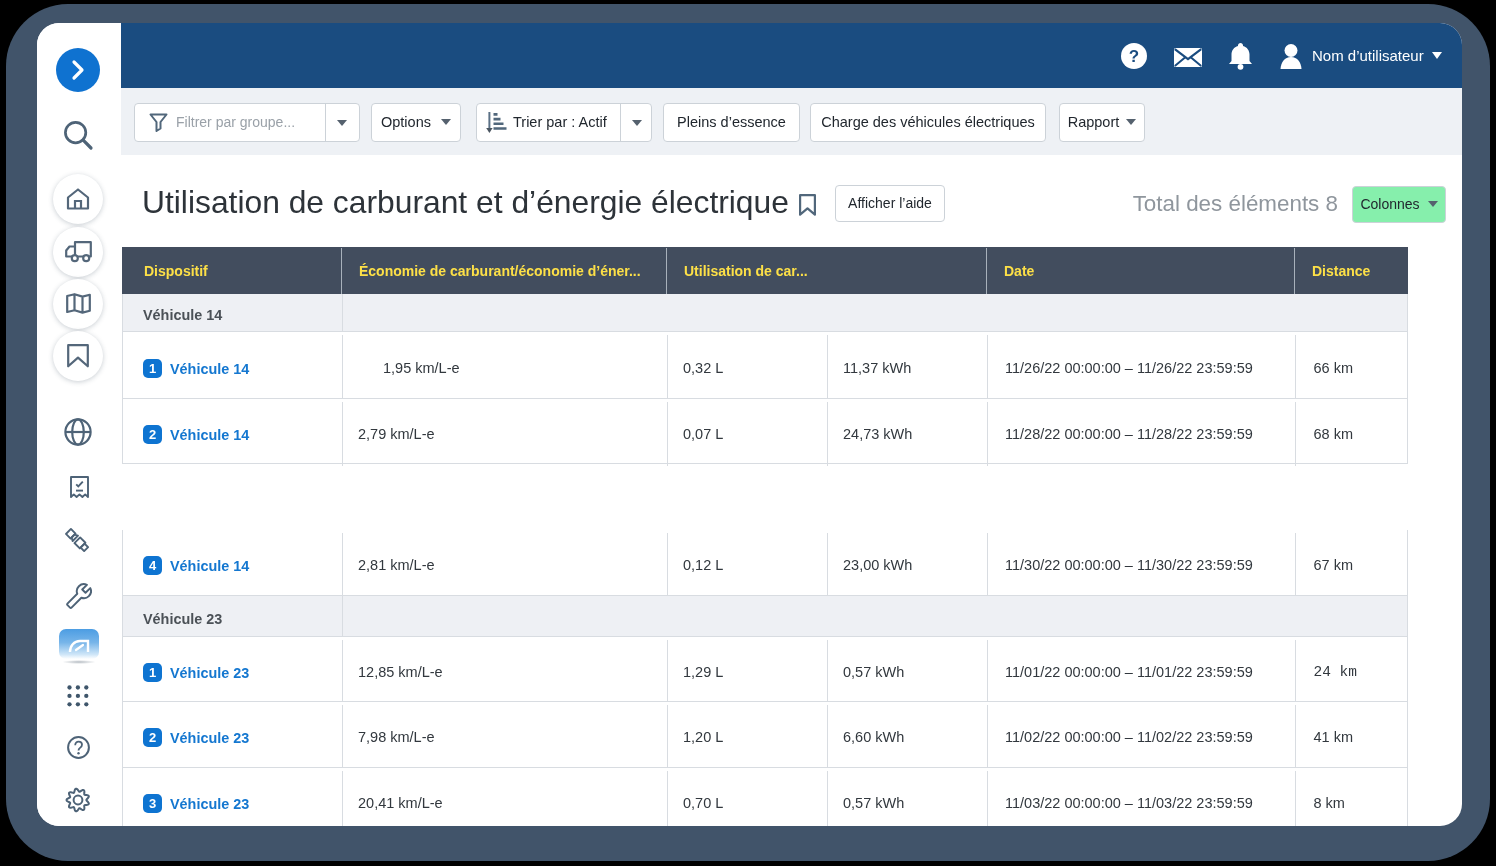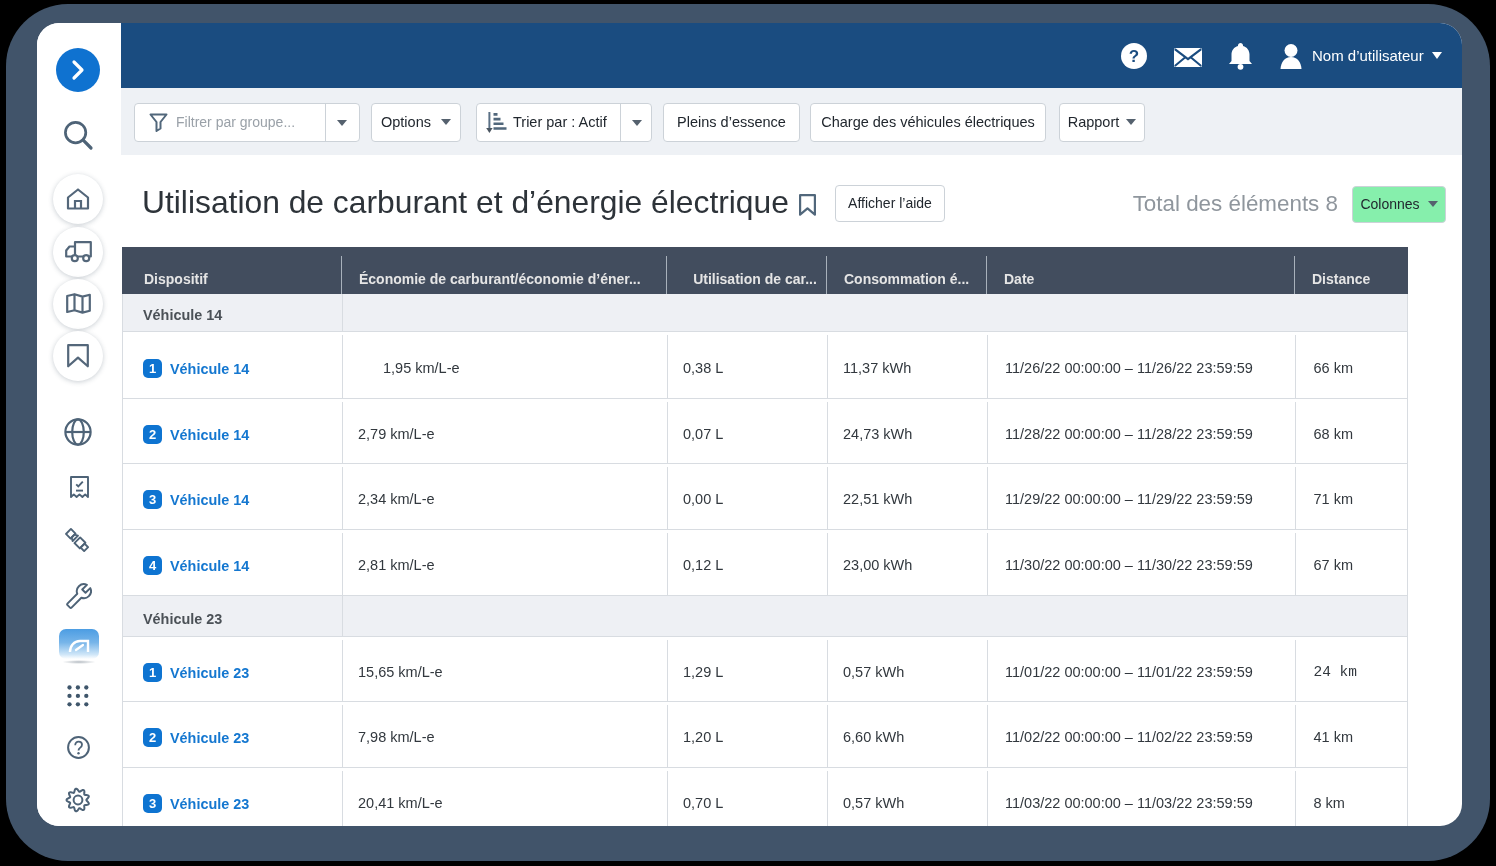--- a/index.html
+++ b/index.html
@@ -15,21 +15,21 @@
 .btn { position:absolute; top:14.5px; height:39px; background:#fff; border:1px solid #ccd2d8; border-radius:4px; font-size:14.5px; color:#21272e; line-height:37px; text-align:center; }
 .caret { display:inline-block; width:0; height:0; border-left:5.5px solid transparent; border-right:5.5px solid transparent; border-top:6.5px solid #55616e; vertical-align:middle; margin-left:10px; margin-top:-2px; }
 
 .titlebar { position:absolute; left:84px; top:132px; width:1341px; height:92px; background:#fff; }
 .title { position:absolute; left:21px; top:30px; font-size:31.8px; color:#2d3339; line-height:34px; }
 .help-btn { position:absolute; left:714px; top:30px; width:110px; height:37px; background:#fff; border:1px solid #ccd2d8; border-radius:4px; font-size:14px; color:#21272e; line-height:35px; text-align:center; }
 .total { position:absolute; left:967px; top:30px; width:250px; font-size:22.4px; color:#8f969d; text-align:right; line-height:37px; white-space:nowrap; }
 .col-btn { position:absolute; left:1231px; top:31px; width:94px; height:37px; background:#86efac; border:1px solid #ccd2d8; border-radius:4px; font-size:14px; color:#21272e; line-height:35px; text-align:center; }
 
 .thead { position:absolute; left:85px; top:224px; width:1286px; height:47px; background:#424d5e; }
-.th { position:absolute; top:9px; height:47px; line-height:47px; color:#e5e5e5; font-size:14px; font-weight:bold; padding-left:17px; border-left:1px solid #a8b1bb; overflow:hidden; white-space:nowrap; }
+.th { position:absolute; top:1px; height:47px; line-height:47px; color:#fde047; font-size:14px; font-weight:bold; padding-left:17px; border-left:1px solid #a8b1bb; overflow:hidden; white-space:nowrap; }
 .row { position:absolute; left:85px; width:1286px; background:#fff; border-bottom:1px solid #d8dce1; border-left:1px solid #d8dce1; border-right:1px solid #d8dce1; }
 .grow { background:#eef0f4; }
 .cell { position:absolute; top:2.5px; height:100%; font-size:14.5px; color:#32383e; padding-left:15px; border-left:1px solid #d8dce1; white-space:nowrap; overflow:hidden; }
 .c1 { left:0; width:220px; border-left:none; padding-left:20px; }
 .c2 { left:219px; width:325px; }
 .c3 { left:544px; width:160px; }
 .c4 { left:704px; width:160px; }
 .c5 { left:864px; width:308px; padding-left:17px; }
 .c6 { left:1172px; width:114px; padding-left:17.5px; }
 .badge { display:inline-block; width:19px; height:19px; background:#0e74d1; border-radius:5px; color:#fff; font-size:13px; font-weight:bold; line-height:19px; text-align:center; vertical-align:middle; margin-right:8px; }
@@ -99,69 +99,60 @@
         <path d="M1.1 1.1 L15.9 1.1 L15.9 20.7 L8.5 14.4 L1.1 20.7 Z" fill="none" stroke="#51677b" stroke-width="2.2" stroke-linejoin="round"></path>
       </svg>
     <div class="help-btn">Afficher l’aide</div>
     <div class="total">Total des éléments 8</div>
     <div class="col-btn">Colonnes<span class="caret" style="margin-left:8px;"></span></div>
   </div>
 
   <div class="thead">
     <div class="th" style="left:0;width:220px;border-left:none;padding-left:22px;">Dispositif</div>
     <div class="th" style="left:219px;width:382px;">Économie de carburant/économie d’éner...</div>
-    <div class="th" style="left:544px;width:160px;text-align:center;">Utilisation de car...</div>
-    <div class="th" style="left:704px;width:160px;">Consommation é...</div>
+    <div class="th" style="left:544px;width:160px;">Utilisation de car...</div>
     <div class="th" style="left:864px;width:308px;">Date</div>
     <div class="th" style="left:1172px;width:114px;">Distance</div>
   </div>
 
   <div class="row grow" style="top:271px;height:38px;">
     <div class="cell c1 glabel" style="line-height:37px;">Véhicule 14</div>
     <div style="position:absolute;left:219px;top:0;width:1px;height:37px;background:#d8dce1;"></div>
   </div>
   <div class="row" style="top:309px;height:67px;">
     <div class="cell c1" style="line-height:66px;"><span class="badge">1</span><span class="vlink">Véhicule 14</span></div>
     <div class="cell c2" style="line-height:66px;padding-left:40px;">1,95 km/L-e</div>
-    <div class="cell c3" style="line-height:66px;">0,38 L</div>
+    <div class="cell c3" style="line-height:66px;">0,32 L</div>
     <div class="cell c4" style="line-height:66px;">11,37 kWh</div>
     <div class="cell c5" style="line-height:66px;">11/26/22 00:00:00 – 11/26/22 23:59:59</div>
     <div class="cell c6" style="line-height:66px;">66 km</div>
   </div>
   <div class="row" style="top:376px;height:65px;">
     <div class="cell c1" style="line-height:64px;"><span class="badge">2</span><span class="vlink">Véhicule 14</span></div>
     <div class="cell c2" style="line-height:64px;">2,79 km/L-e</div>
     <div class="cell c3" style="line-height:64px;">0,07 L</div>
     <div class="cell c4" style="line-height:64px;">24,73 kWh</div>
     <div class="cell c5" style="line-height:64px;">11/28/22 00:00:00 – 11/28/22 23:59:59</div>
     <div class="cell c6" style="line-height:64px;">68 km</div>
   </div>
-  <div class="row" style="top:441px;height:66px;">
-    <div class="cell c1" style="line-height:65px;"><span class="badge">3</span><span class="vlink">Véhicule 14</span></div>
-    <div class="cell c2" style="line-height:65px;">2,34 km/L-e</div>
-    <div class="cell c3" style="line-height:65px;">0,00 L</div>
-    <div class="cell c4" style="line-height:65px;">22,51 kWh</div>
-    <div class="cell c5" style="line-height:65px;">11/29/22 00:00:00 – 11/29/22 23:59:59</div>
-    <div class="cell c6" style="line-height:65px;">71 km</div>
-  </div>
   <div class="row" style="top:507px;height:66px;">
     <div class="cell c1" style="line-height:65px;"><span class="badge">4</span><span class="vlink">Véhicule 14</span></div>
     <div class="cell c2" style="line-height:65px;">2,81 km/L-e</div>
     <div class="cell c3" style="line-height:65px;">0,12 L</div>
     <div class="cell c4" style="line-height:65px;">23,00 kWh</div>
     <div class="cell c5" style="line-height:65px;">11/30/22 00:00:00 – 11/30/22 23:59:59</div>
     <div class="cell c6" style="line-height:65px;">67 km</div>
   </div>
   <div class="row grow" style="top:573px;height:41px;">
     <div class="cell c1 glabel" style="line-height:40px;">Véhicule 23</div>
     <div style="position:absolute;left:219px;top:0;width:1px;height:40px;background:#d8dce1;"></div>
   </div>
   <div class="row" style="top:614px;height:65px;">
     <div class="cell c1" style="line-height:64px;"><span class="badge">1</span><span class="vlink">Véhicule 23</span></div>
-    <div class="cell c2" style="line-height:64px;">15,65 km/L-e</div>
+    <div class="cell c2" style="line-height:64px;">12,85 km/L-e</div>
     <div class="cell c3" style="line-height:64px;">1,29 L</div>
     <div class="cell c4" style="line-height:64px;">0,57 kWh</div>
     <div class="cell c5" style="line-height:64px;">11/01/22 00:00:00 – 11/01/22 23:59:59</div>
     <div class="cell c6" style="line-height:64px;font-family:Liberation Mono, monospace;">24 km</div>
   </div>
   <div class="row" style="top:679px;height:66px;">
     <div class="cell c1" style="line-height:65px;"><span class="badge">2</span><span class="vlink">Véhicule 23</span></div>
     <div class="cell c2" style="line-height:65px;">7,98 km/L-e</div>
     <div class="cell c3" style="line-height:65px;">1,20 L</div>
     <div class="cell c4" style="line-height:65px;">6,60 kWh</div>

